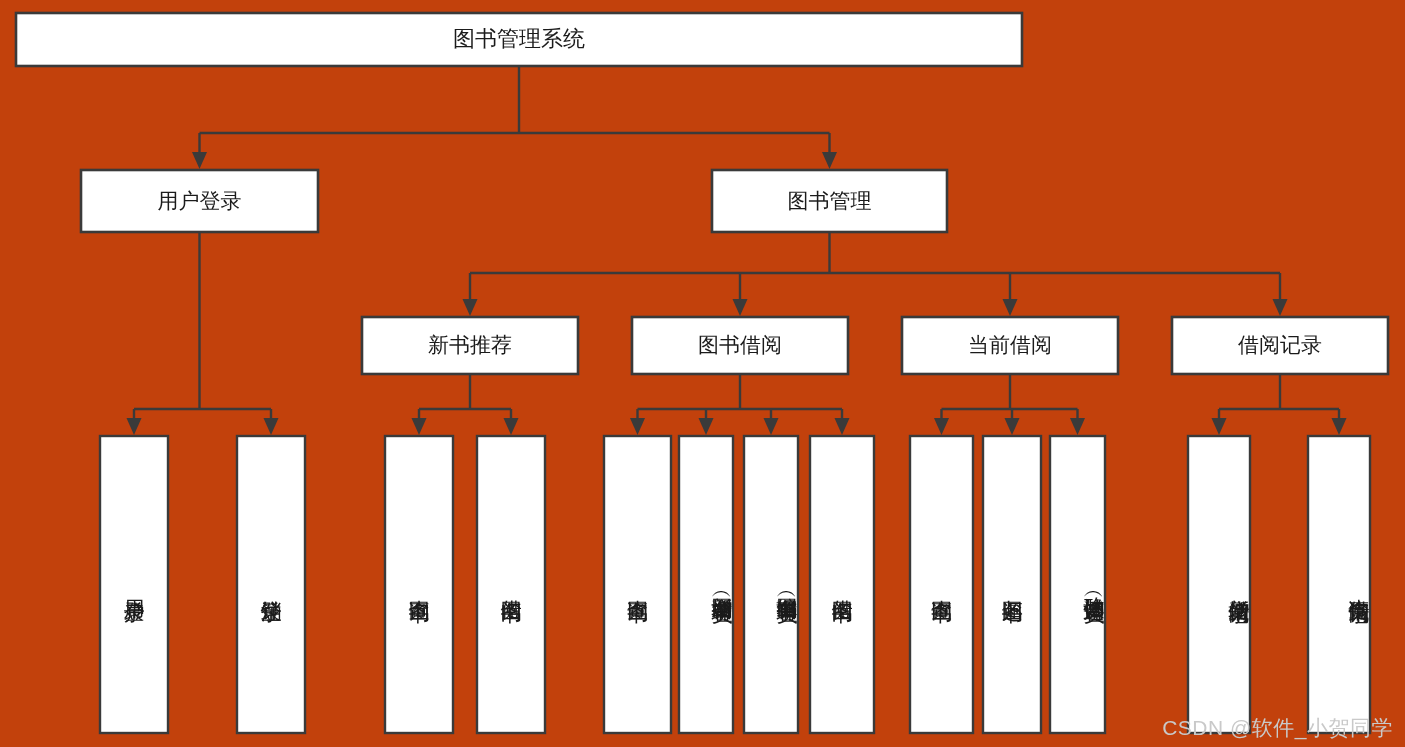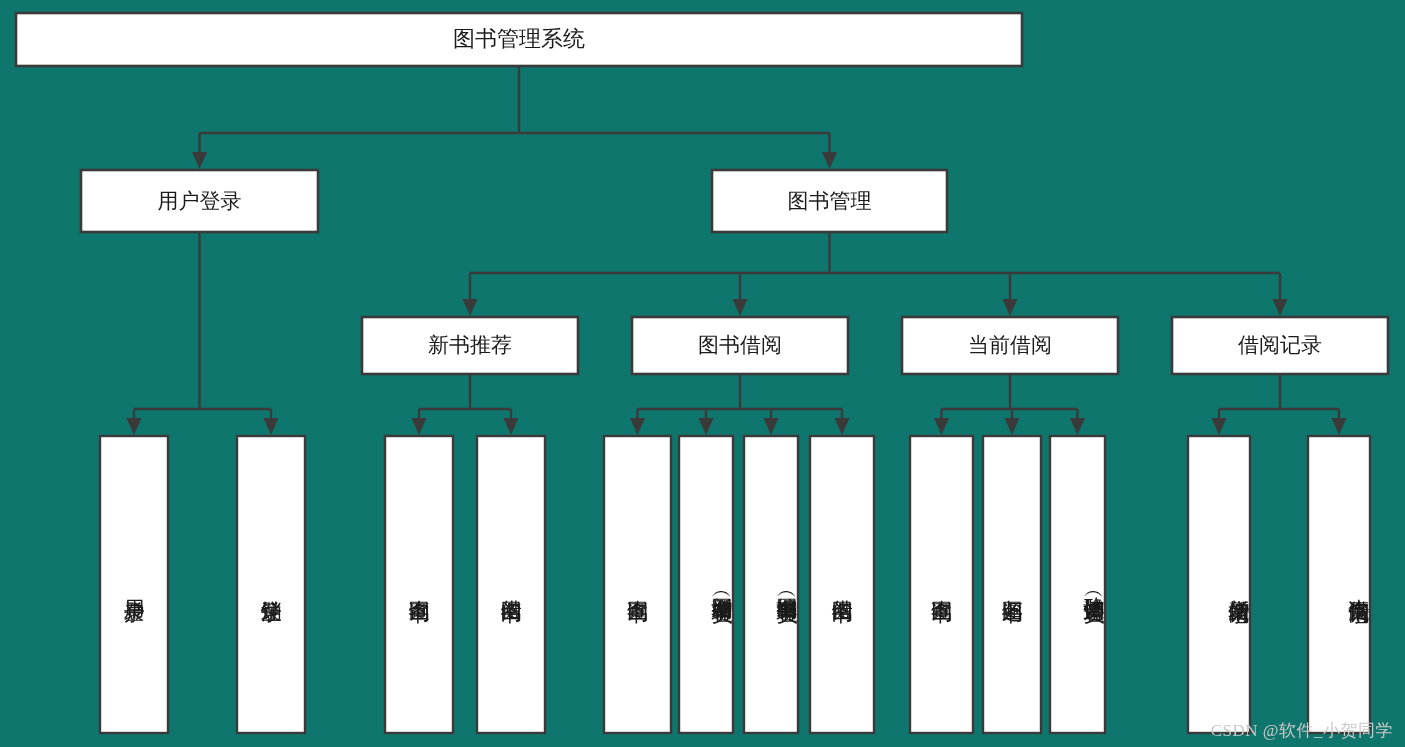--- a/index.html
+++ b/index.html
@@ -10,21 +10,21 @@
   body {
     width: 1405px;
     height: 747px;
     overflow: hidden;
     font-family: "Liberation Sans", "DejaVu Sans", sans-serif;
   }
   #diagram-root {
     position: relative;
     width: 1405px;
     height: 747px;
-    background: #0f766e;
+    background: #c2410c;
   }
   svg#tree-svg {
     position: absolute;
     left: 0;
     top: 0;
     width: 1405px;
     height: 747px;
     display: block;
   }
   .node-box {
@@ -65,22 +65,22 @@
     color: #1b1b1b;
     letter-spacing: 1px;
     white-space: nowrap;
     text-align: center;
     pointer-events: none;
   }
   #watermark {
     position: absolute;
     right: 12px;
     bottom: 5px;
-    font-family: Liberation Serif, serif;
-    font-size: 17px;
+    font-family: Liberation Sans, sans-serif;
+    font-size: 21px;
     color: #c9c9c9;
     white-space: nowrap;
     letter-spacing: 0.5px;
   }
 </style>
 </head>
 <body>
 
 <div id="diagram-root">
   <svg id="tree-svg" viewBox="0 0 1405 747">

